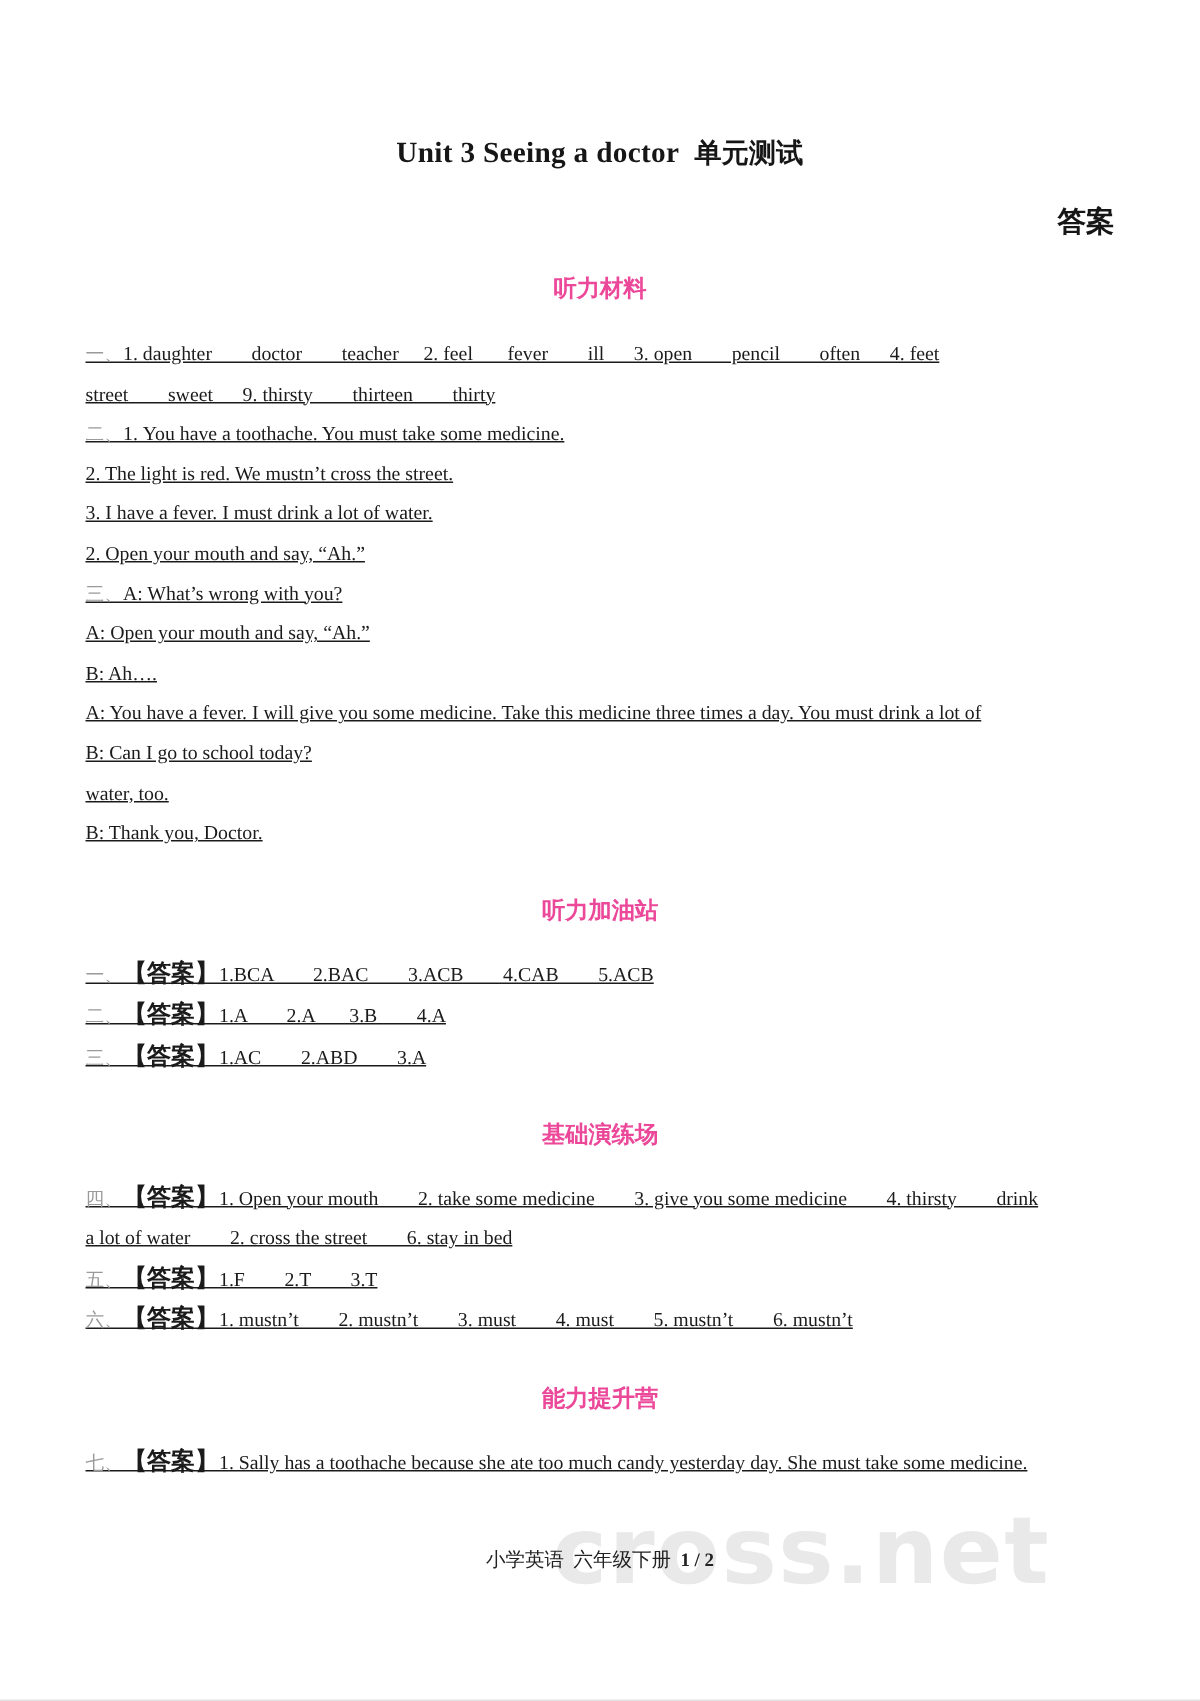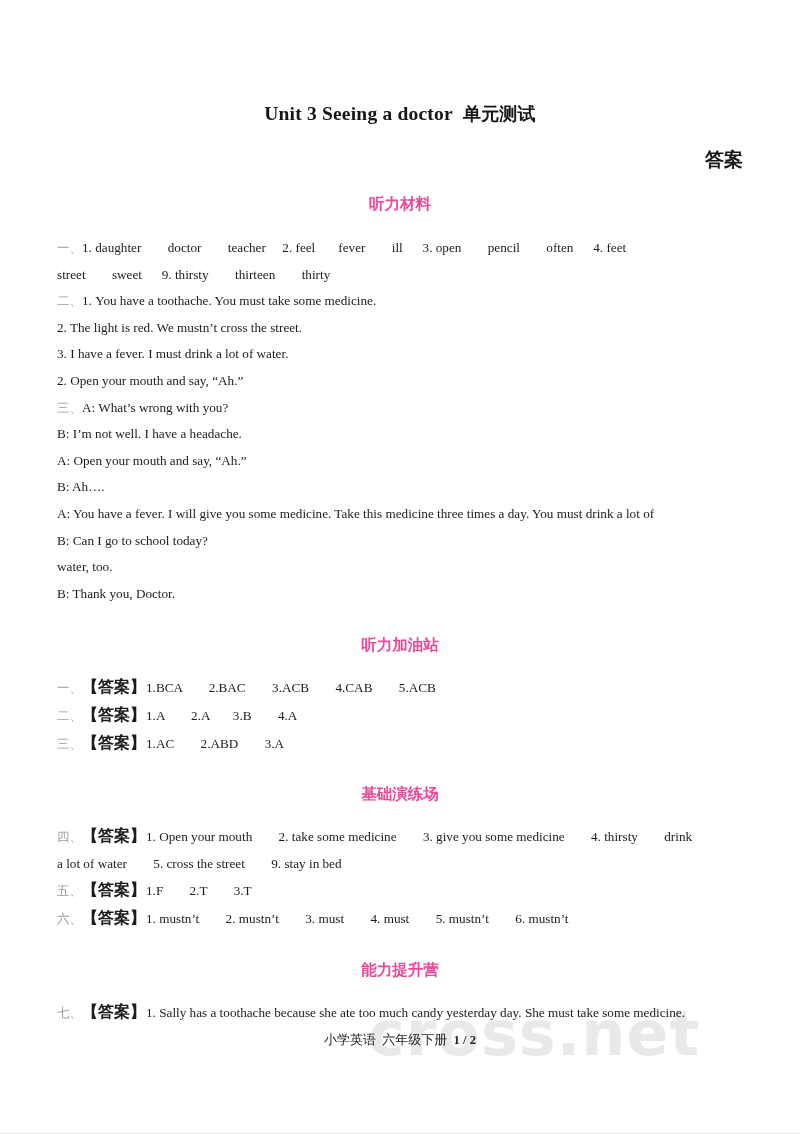--- a/index.html
+++ b/index.html
@@ -32,21 +32,21 @@
     letter-spacing: 1px;
     color: #e9e9e9;
     line-height: 1;
     white-space: nowrap;
     user-select: none;
     z-index: 0;
   }
   .content {
     position: relative;
     z-index: 2;
-    padding: 12px 57px;
+    padding: 0 57px;
   }
   .doc-title {
     margin: 0;
     padding-top: 90px;
     text-align: center;
     font-family: "Liberation Serif", "DejaVu Serif", serif;
     font-weight: 700;
     font-size: 19.5px;
     letter-spacing: 0.2px;
     color: #161616;
@@ -71,21 +71,21 @@
     font-family: "DejaVu Sans", "Liberation Sans", sans-serif;
     font-weight: 700;
     font-size: 15.5px;
     color: #ec4899;
   }
   .sh-listening-material { padding-top: 21px; }
   .sh-listening-station  { padding-top: 28px; }
   .sh-basic-drill        { padding-top: 27px; }
   .sh-ability-boost      { padding-top: 28px; }
 
-  .block { margin: 0; }
+  .block { margin: 0; text-decoration: underline; }
   .block-gap-lg { height: 20px; }
   .block-gap-md { height: 18px; }
 
   p.line {
     margin: 0;
     padding: 0;
     font-size: 13.2px;
     line-height: 26.6px;
     color: #1b1b1b;
     white-space: pre-wrap;
@@ -141,21 +141,20 @@
     <div class="block-gap-lg"></div>
 
     <div class="block">
         <p class="line"><span class="cn-mark">一、</span>1. daughter        doctor        teacher     2. feel       fever        ill      3. open        pencil        often      4. feet</p>
         <p class="line">street        sweet      9. thirsty        thirteen        thirty</p>
         <p class="line"><span class="cn-mark">二、</span>1. You have a toothache. You must take some medicine.</p>
         <p class="line">2. The light is red. We mustn’t cross the street.</p>
         <p class="line">3. I have a fever. I must drink a lot of water.</p>
         <p class="line">2. Open your mouth and say, “Ah.”</p>
         <p class="line"><span class="cn-mark">三、</span>A: What’s wrong with you?</p>
-        <p class="line">B: I’m not well. I have a headache.</p>
         <p class="line">A: Open your mouth and say, “Ah.”</p>
         <p class="line">B: Ah….</p>
         <p class="line">A: You have a fever. I will give you some medicine. Take this medicine three times a day. You must drink a lot of</p>
         <p class="line">B: Can I go to school today?</p>
         <p class="line">water, too.</p>
         <p class="line">B: Thank you, Doctor.</p>
       </div>
 
     <h3 class="section-heading sh-listening-station">听力加油站</h3>
     <div class="block-gap-md"></div>
@@ -164,21 +163,21 @@
         <p class="line"><span class="cn-mark">一、</span><span class="ans-tag">【答案】</span>1.BCA        2.BAC        3.ACB        4.CAB        5.ACB</p>
         <p class="line"><span class="cn-mark">二、</span><span class="ans-tag">【答案】</span>1.A        2.A       3.B        4.A</p>
         <p class="line"><span class="cn-mark">三、</span><span class="ans-tag">【答案】</span>1.AC        2.ABD        3.A</p>
       </div>
 
     <h3 class="section-heading sh-basic-drill">基础演练场</h3>
     <div class="block-gap-md"></div>
 
     <div class="block">
         <p class="line"><span class="cn-mark">四、</span><span class="ans-tag">【答案】</span>1. Open your mouth        2. take some medicine        3. give you some medicine        4. thirsty        drink</p>
-        <p class="line">a lot of water        5. cross the street        9. stay in bed</p>
+        <p class="line">a lot of water        2. cross the street        6. stay in bed</p>
         <p class="line"><span class="cn-mark">五、</span><span class="ans-tag">【答案】</span>1.F        2.T        3.T</p>
         <p class="line"><span class="cn-mark">六、</span><span class="ans-tag">【答案】</span>1. mustn’t        2. mustn’t        3. must        4. must        5. mustn’t        6. mustn’t</p>
       </div>
 
     <h3 class="section-heading sh-ability-boost">能力提升营</h3>
     <div class="block-gap-md"></div>
 
     <div class="block">
         <p class="line"><span class="cn-mark">七、</span><span class="ans-tag">【答案】</span>1. Sally has a toothache because she ate too much candy yesterday day. She must take some medicine.</p>
       </div>

